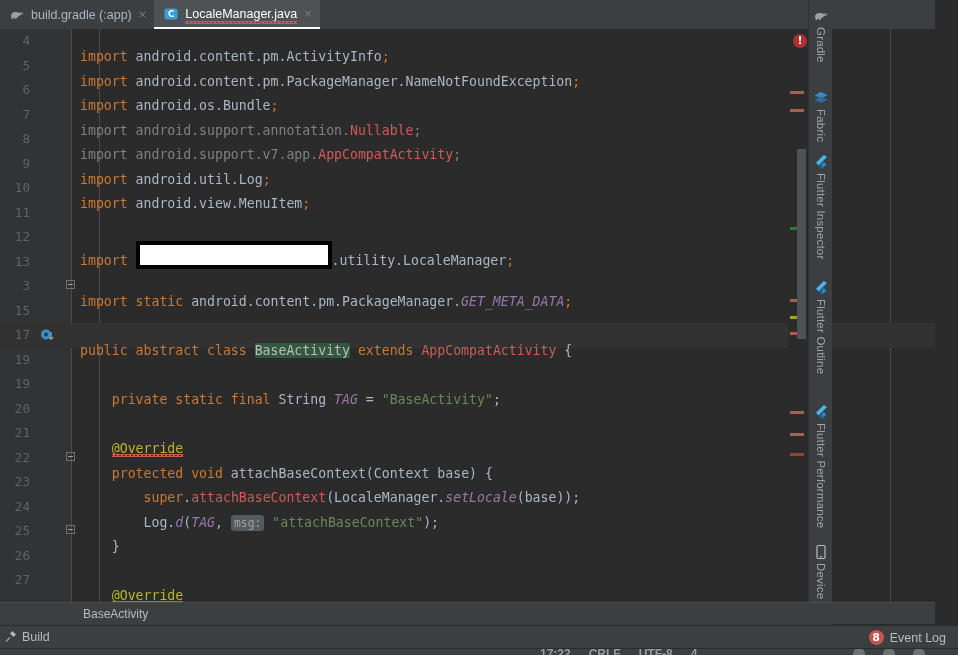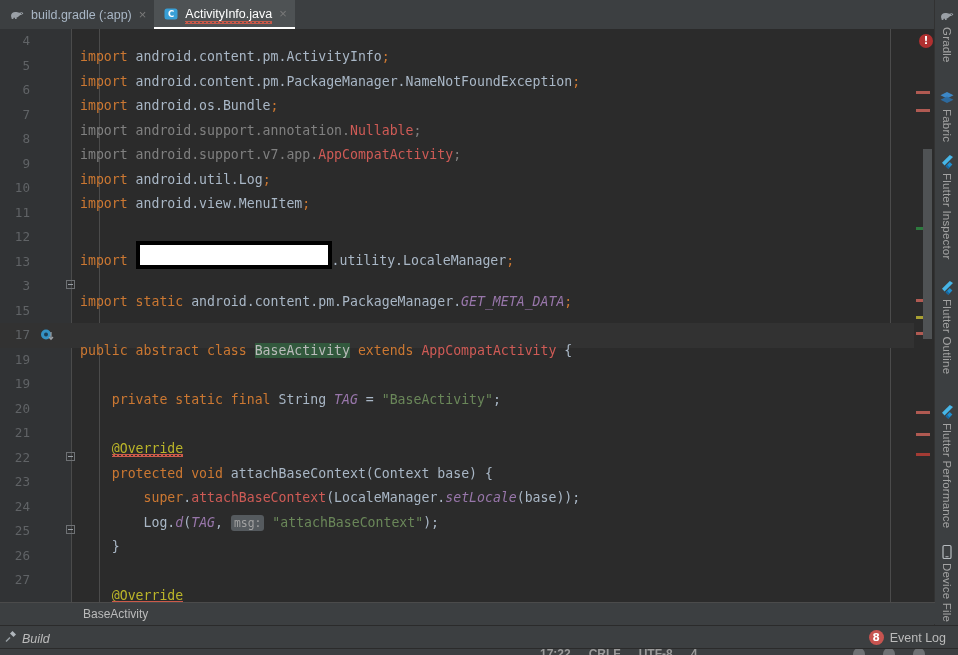--- a/index.html
+++ b/index.html
@@ -11,21 +11,21 @@
     width: 958px;
     height: 655px;
     overflow: hidden;
     font-family: "Liberation Sans", sans-serif;
     font-size: 12px;
     color: #bbbbbb;
     -webkit-font-smoothing: antialiased;
   }
   #ide {
     position: relative;
-    width: 958px;
+    width: 832px;
     height: 655px;
     background: #3c3f41;
   }
 
   
   .tabbar {
     position: absolute;
     left: 0; top: 0;
     width: 935px; height: 29px;
     background: #3c3f41;
@@ -269,25 +269,24 @@
   .buildbar {
     position: absolute;
     left: 0; top: 625px;
     width: 958px; height: 23px;
     background: #3c3f41;
     border-top: 1px solid #2b2b2b;
     display: flex;
     align-items: center;
   }
   .build-tab {
-    display: flex; align-items: flex-end; gap: 5px;
+    display: flex; align-items: flex-start; gap: 5px;
     padding-left: 4px;
     font-size: 12.5px;
     color: #bbbbbb;
-    font-style: italic;
   }
   .spacer { flex: 1 1 auto; }
   .eventlog {
     display: flex; align-items: center; gap: 6px;
     padding-right: 12px;
     font-size: 12.5px;
     color: #bbbbbb;
   }
   .badge {
     width: 15px; height: 15px;
@@ -345,21 +344,21 @@
       <span class="tab-close">×</span>
     </div>
     <div class="tab active">
       <span class="tab-icon">
         <svg width="16" height="16" viewBox="0 0 16 16">
           <rect x="1.5" y="2.5" width="13" height="11" rx="2.5" fill="#389fd6"></rect>
           <text x="8" y="11.3" font-family="DejaVu Sans, sans-serif" font-size="8.5" font-weight="bold" fill="#ffffff" text-anchor="middle">C</text>
         </svg>
       </span>
       <span class="tab-label">
-        <span>ActivityInfo.java</span>
+        <span>LocaleManager.java</span>
         <span class="squiggle"></span>
       </span>
       <span class="tab-close">×</span>
     </div>
   </div>
 
   <div class="editor">
     <div class="gutter"></div>
     <div class="gutter-sep"></div>
     <div class="indent-guide"></div>

